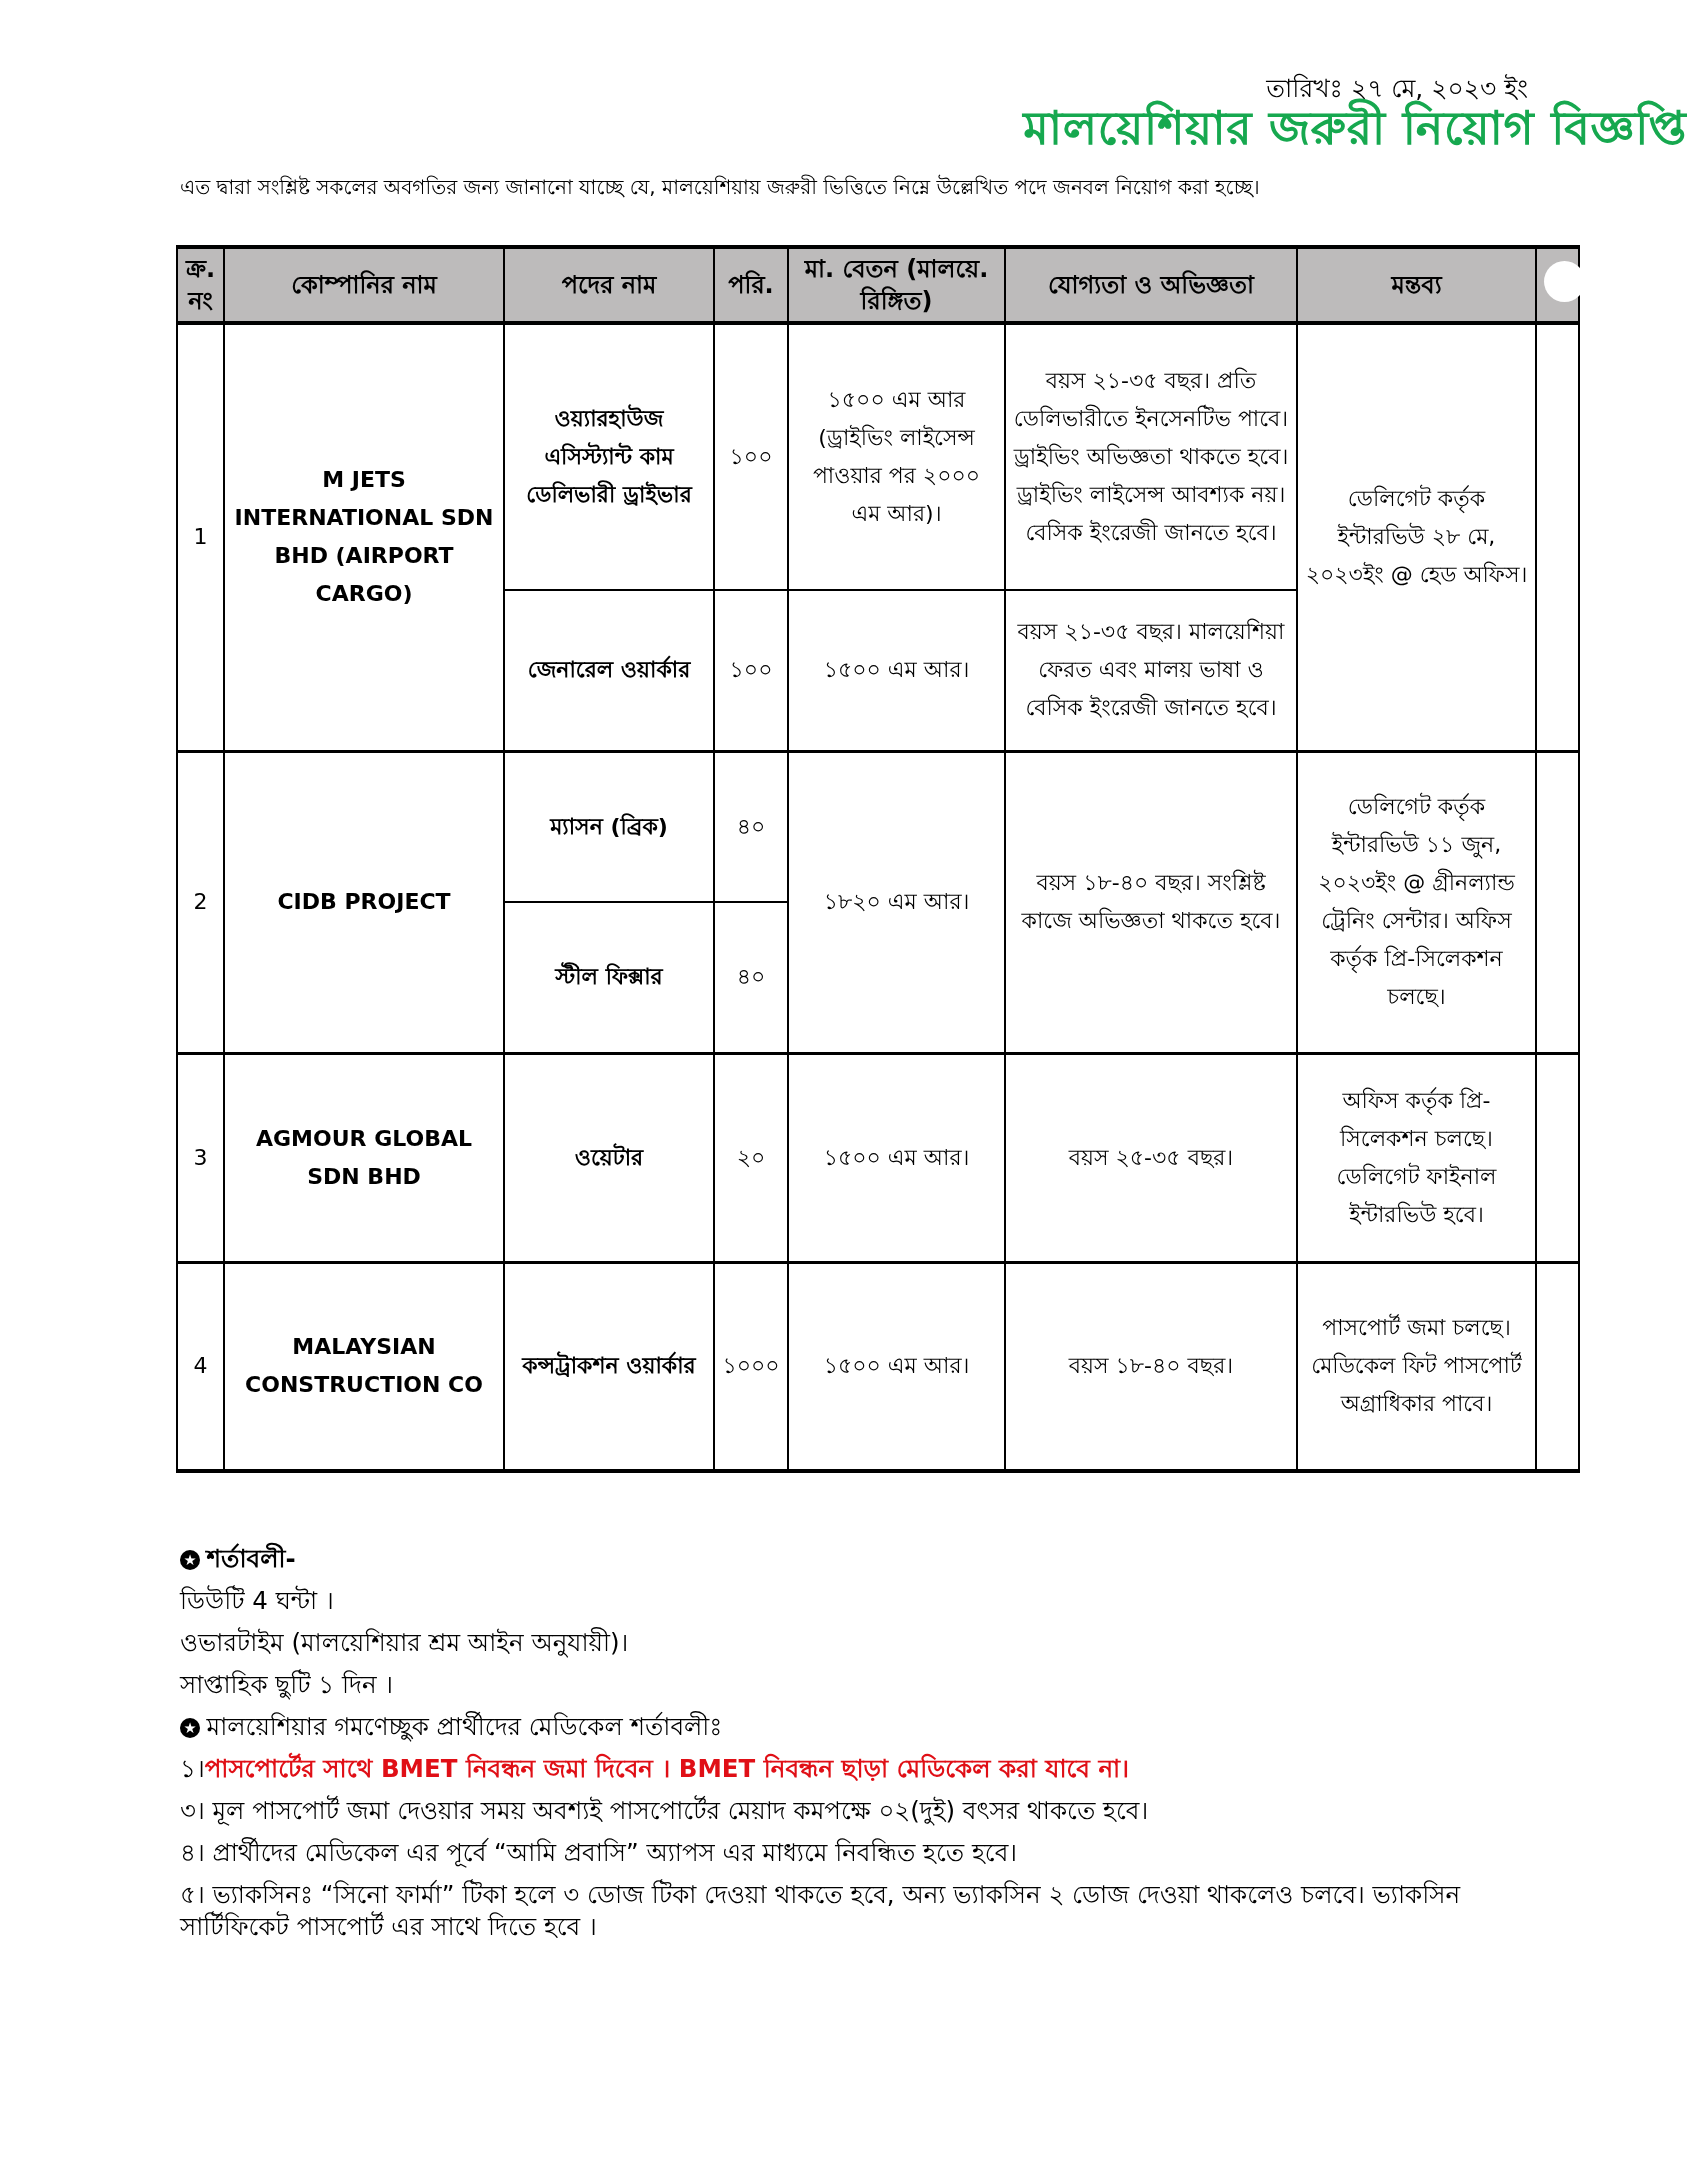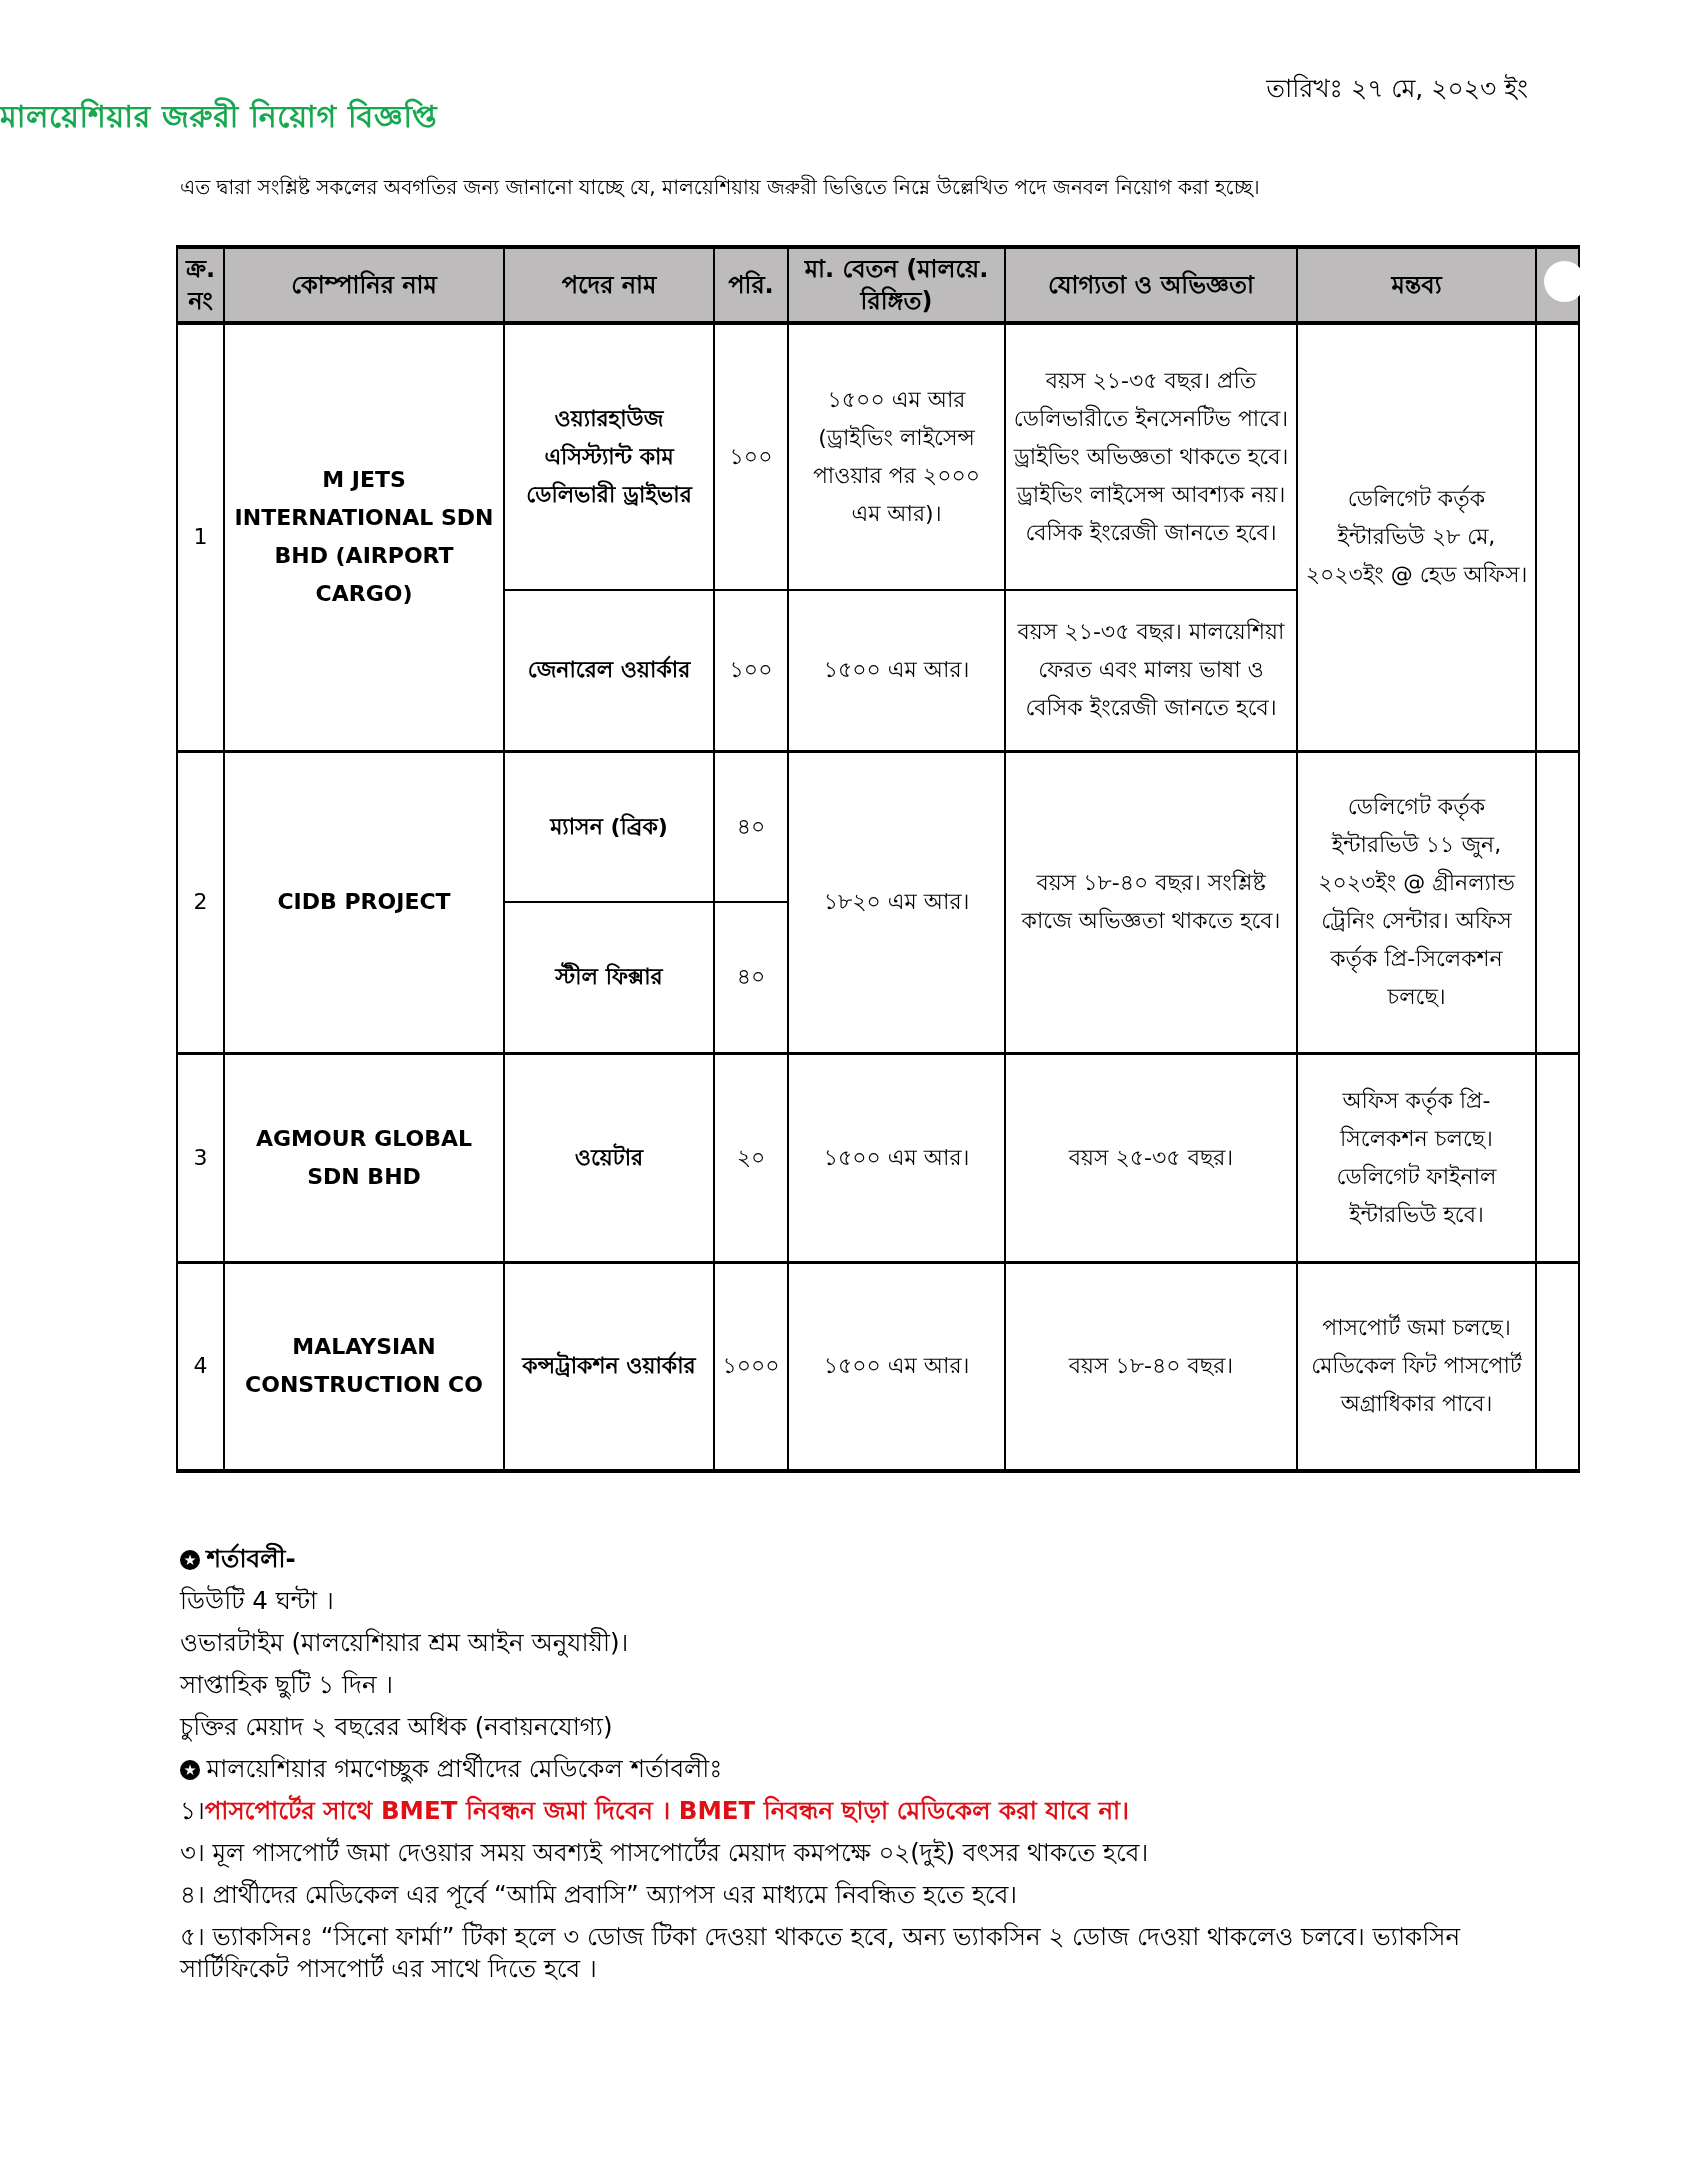--- a/index.html
+++ b/index.html
@@ -1,20 +1,20 @@
 <!DOCTYPE html>
 <html style="font-size:10.6px"><head>
 <meta charset="utf-8">
 <style>
   html, body { margin: 0; padding: 0; background: #ffffff; }
   body { width: 1687px; height: 2183px; position: relative; overflow: hidden;
          font-family: "DejaVu Sans", sans-serif; color: #000; }
   .date { position: absolute; top: 61px; right: 159px; font-size: 25px; margin-top: 8px; }
-  .title { position: absolute; top: 93px; left: 0; width: 1687px; text-align: left;
-           font-size: 30px; font-weight: bold; color: #16a84f; letter-spacing: 0.7px; }
+  .title { position: absolute; top: 93px; left: 0; width: 1687px; text-align: right;
+           font-size: 46px; font-weight: bold; color: #16a84f; letter-spacing: 0.7px; }
   .intro { position: absolute; top: 169px; left: 180px; width: 1290px; font-size: 20px; line-height: 37px; }
 
   table.jobs { position: absolute; top: 245px; left: 176px; border-collapse: collapse;
                table-layout: fixed; width: 1403px; }
   table.jobs td, table.jobs th { border: 2px solid #000; text-align: center; vertical-align: middle;
                padding: 4px 6.6px; font-size: 22px; line-height: 38px; }
   table.jobs th { background: #bdbbbb; font-weight: bold; font-size: 24px; line-height: 32px; height: 60px; }
   table.jobs tr.head th { border-bottom: 4px solid #000; border-top: 4px solid #000; }
   table.jobs tbody tr.group-start td { border-top: 3.3px solid #000; }
   table.jobs tbody tr.last td { border-bottom: 4.6px solid #000; }
@@ -119,21 +119,20 @@
   </tbody>
 </table>
 
 <div class="terms">
   <div class="line heading">
     <span class="star">★</span><span>শর্তাবলী-</span>
   </div>
   <div class="line">ডিউটি 4 ঘন্টা ।</div>
   <div class="line">ওভারটাইম (মালয়েশিয়ার শ্রম আইন অনুযায়ী)।</div>
   <div class="line">সাপ্তাহিক ছুটি ১ দিন ।</div>
-  <div class="line">চুক্তির মেয়াদ ২ বছরের অধিক (নবায়নযোগ্য)</div>
   <div class="line">
     <span class="star">★</span><span>মালয়েশিয়ার গমণেচ্ছুক প্রার্থীদের মেডিকেল শর্তাবলীঃ</span>
   </div>
   <div class="line">
     <span>১।</span><span class="red">পাসপোর্টের সাথে BMET নিবন্ধন  জমা দিবেন । BMET নিবন্ধন ছাড়া মেডিকেল করা যাবে না।</span>
   </div>
   <div class="line">
     <span>৩।</span><span> মূল পাসপোর্ট জমা দেওয়ার সময় অবশ্যই পাসপোর্টের মেয়াদ কমপক্ষে ০২(দুই) বৎসর থাকতে হবে।</span>
   </div>
   <div class="line">

